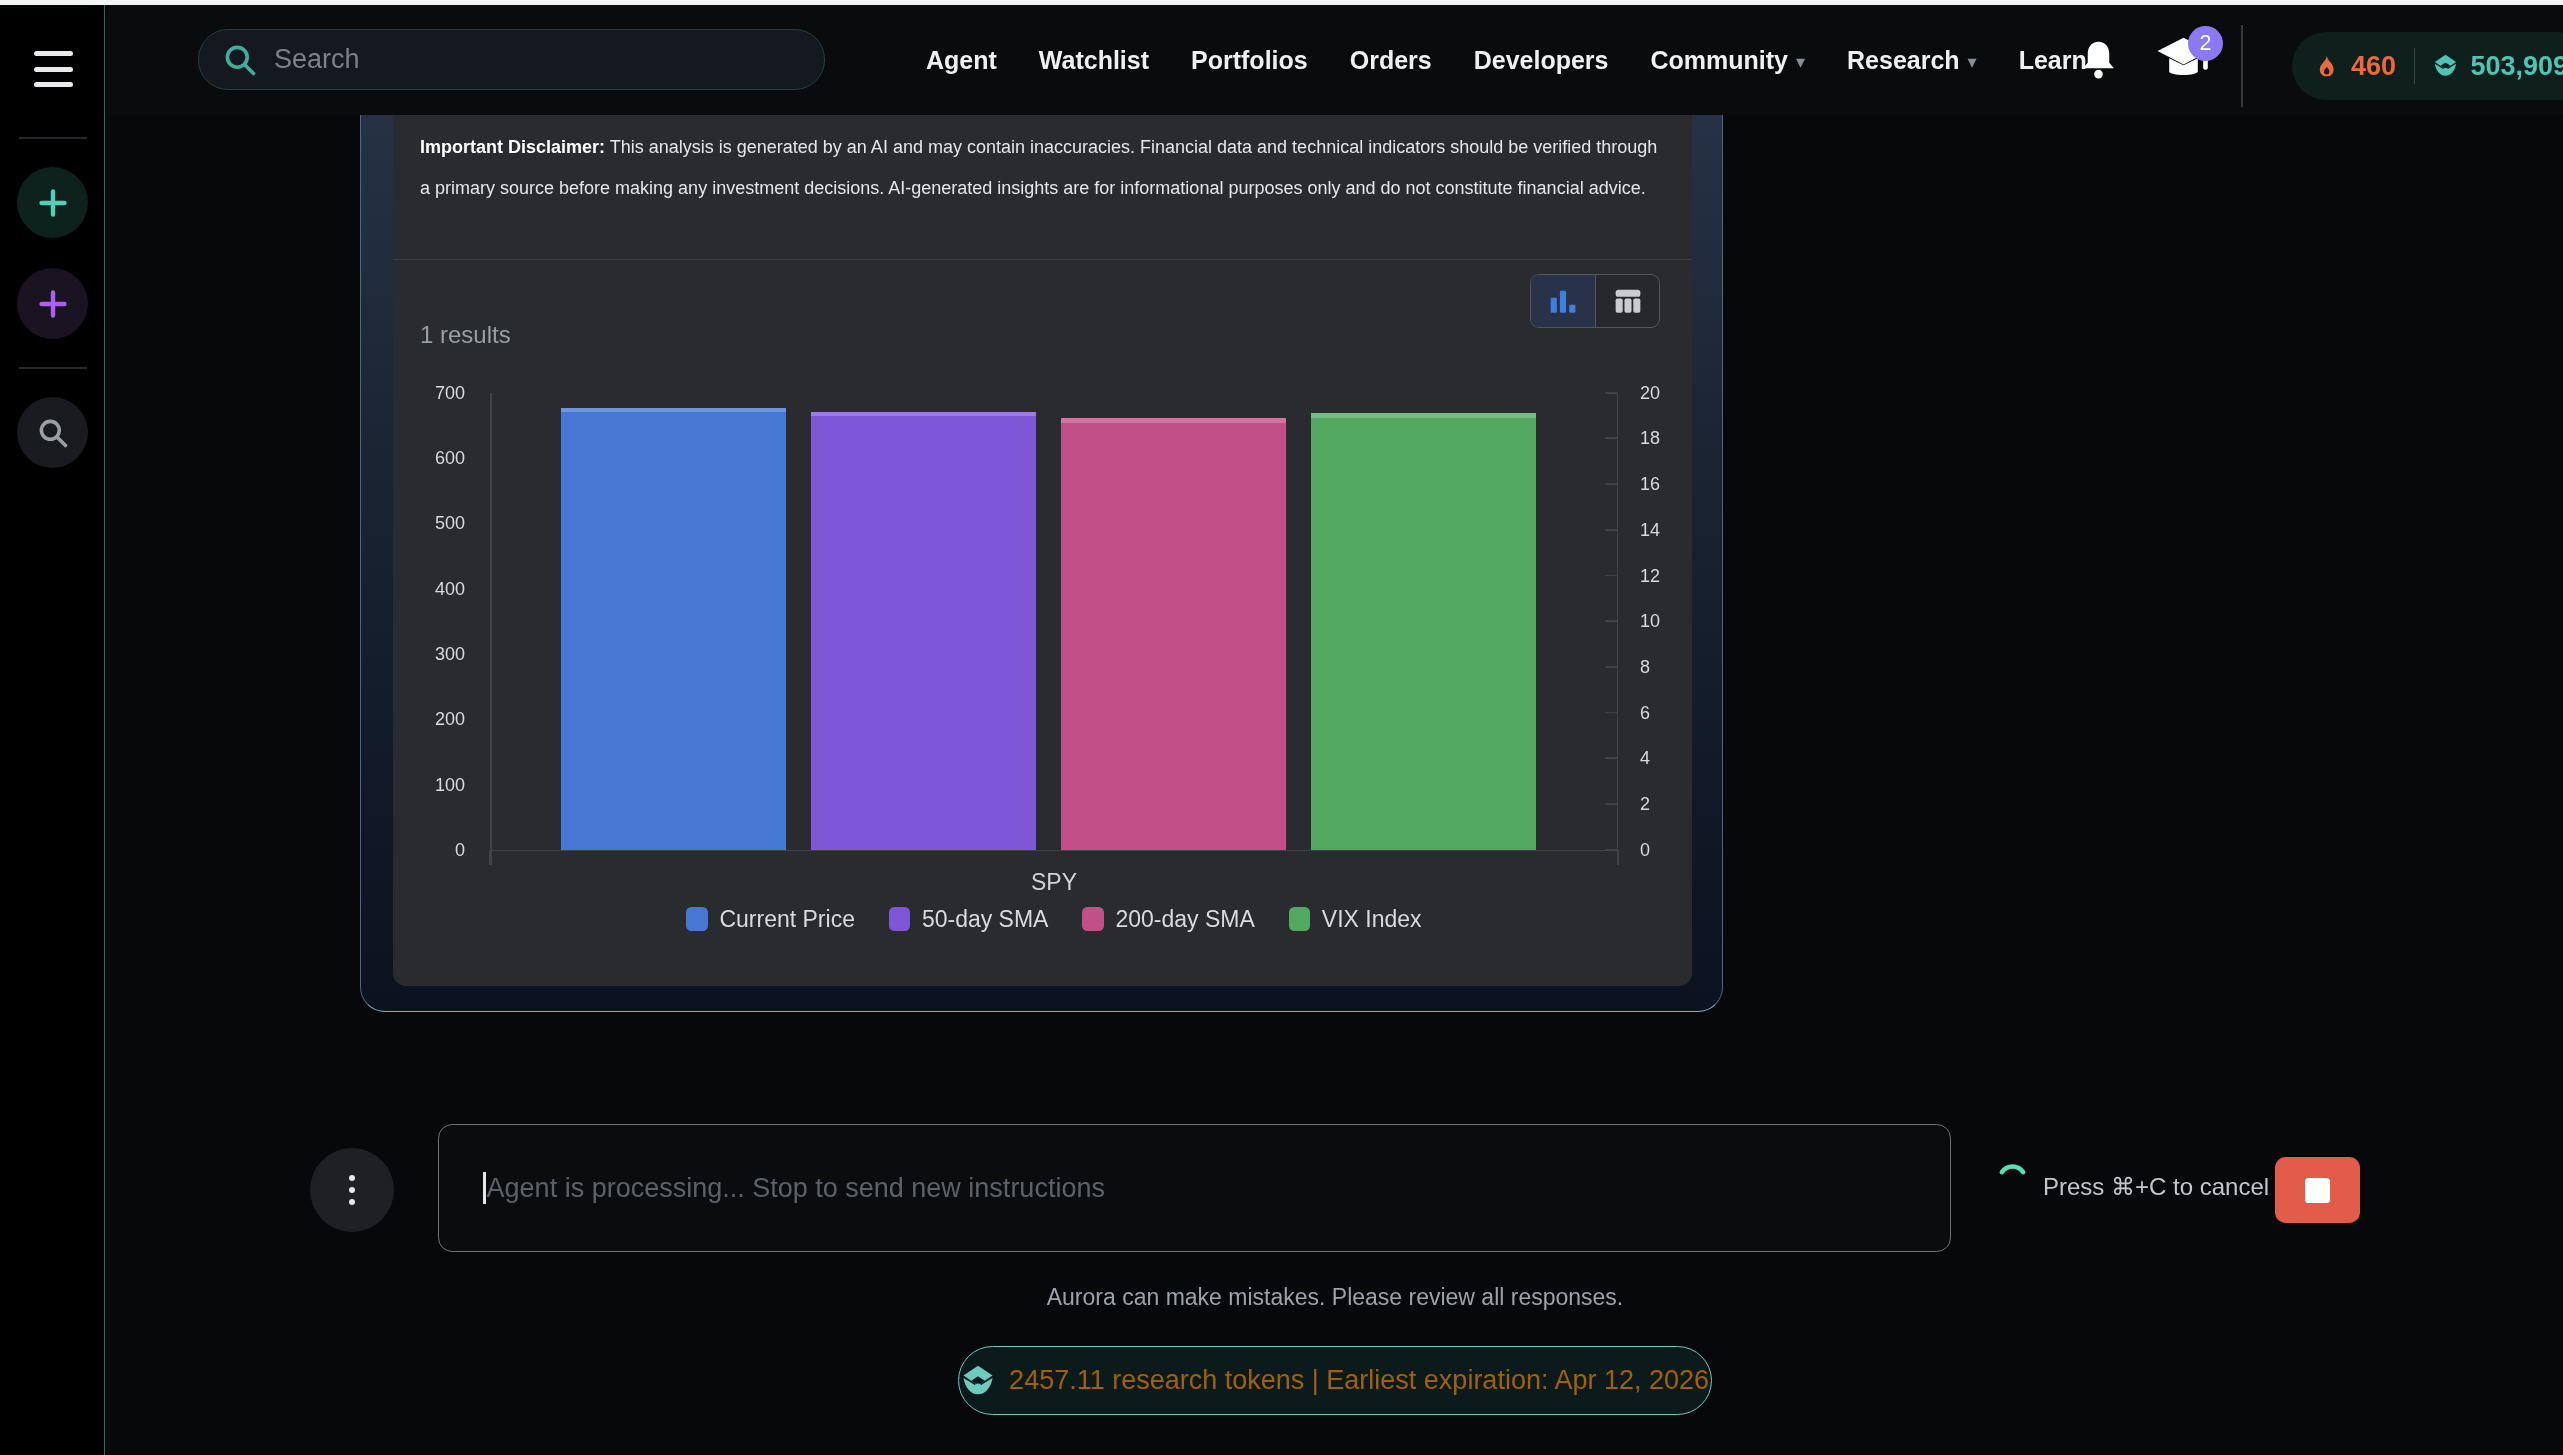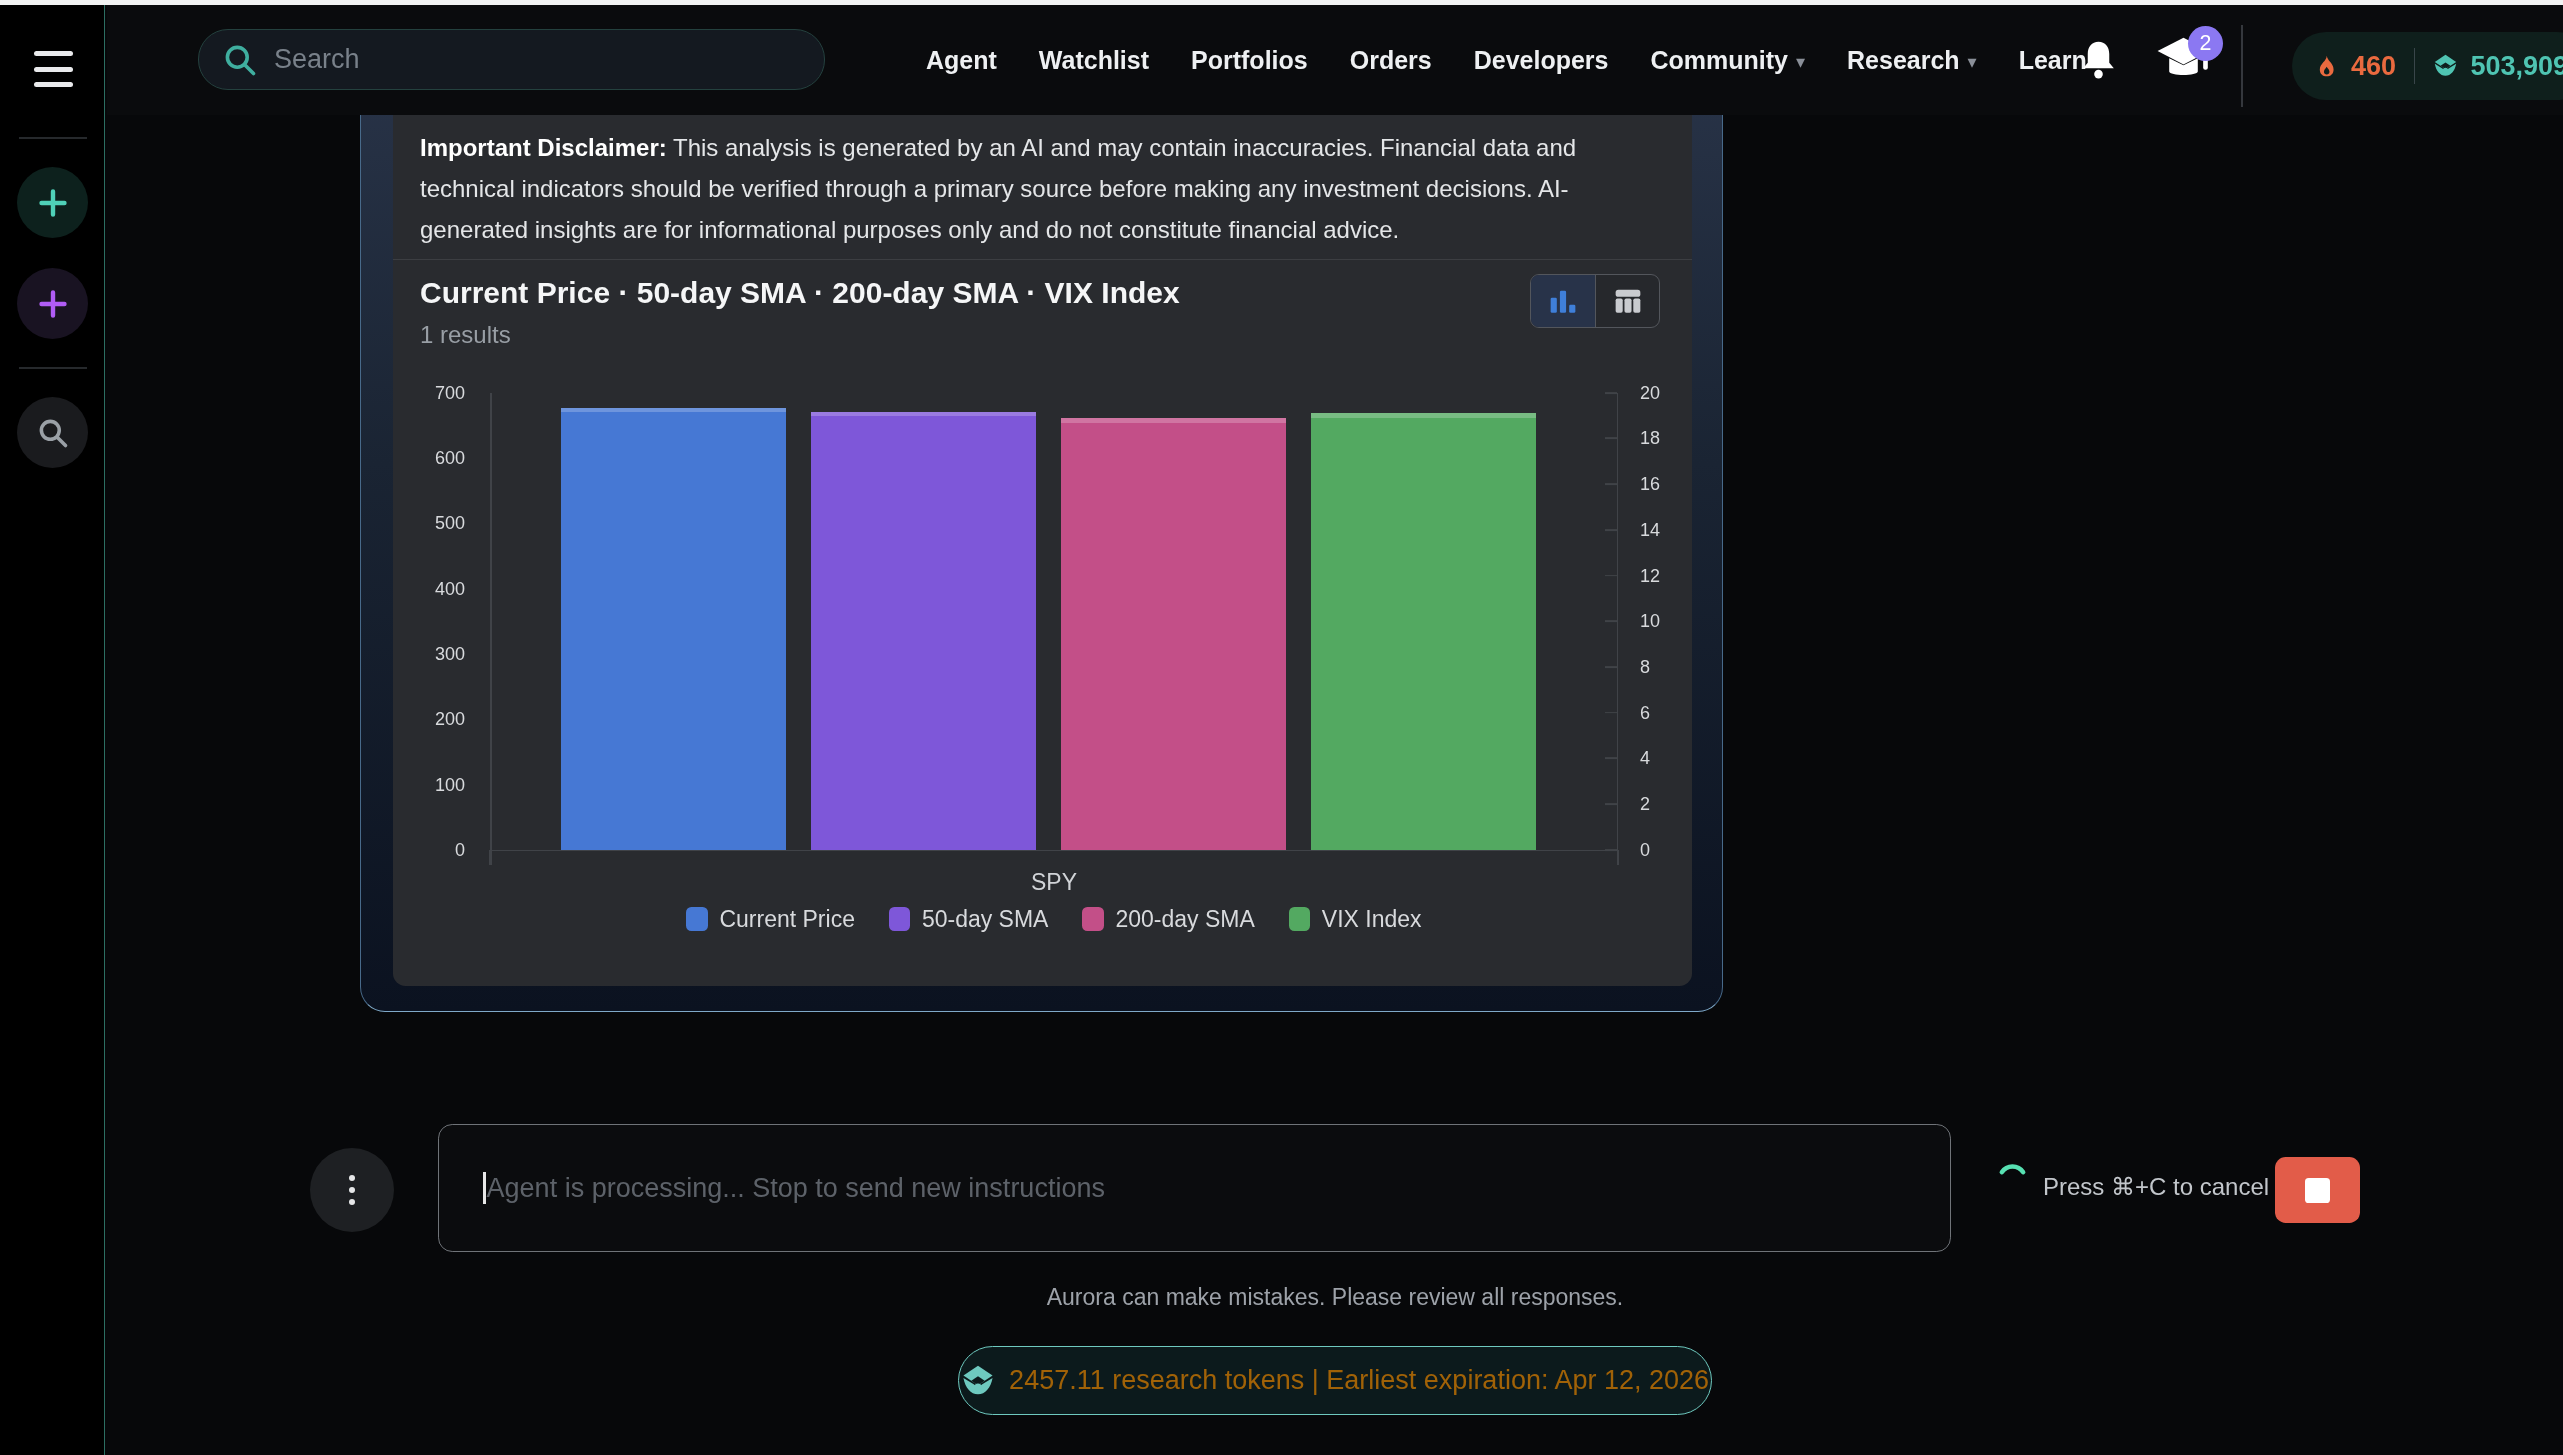--- a/index.html
+++ b/index.html
@@ -31,21 +31,21 @@
   .badge{position:absolute;left:2081px;top:20.5px;width:35px;height:35px;border-radius:50%;background:#8b78f2;color:#fff;font-size:21.4px;display:flex;align-items:center;justify-content:center;z-index:5;}
   .streak-pill{position:absolute;left:2185px;top:27px;width:299px;height:68px;border-radius:34px;background:#0f1f1c;display:flex;align-items:center;padding:0 23px;gap:12.5px;}
   .streak-pill .num{font-size:27px;font-weight:700;}
   .streak-pill .num.orange{color:#ea6a3f;}
   .streak-pill .num.teal{color:#4fc4b2;}
   .pill-div{width:1.8px;height:36px;background:#39464a;margin:0 5.3px;}
 
   
   .card{position:absolute;left:360px;top:98px;width:1363px;height:914px;border-radius:9px 9px 25px 25px;background:linear-gradient(180deg,#273246 0%,#1a2433 40%,#0b1220 100%);border:0.9px solid #486a8a;border-top:none;border-bottom:1.8px solid #7fa9c9;z-index:10;}
   .panel{position:absolute;left:32px;top:1.8px;width:1299px;height:886px;background:#292b2f;border-radius:5.3px 5.3px 12.5px 12.5px;overflow:hidden;}
-  .disclaimer{height:160px;padding:27px 27px 0 27px;font-size:24px;line-height:41px;color:#e4e6e8;border-bottom:1.8px solid #3c3e42;}
+  .disclaimer{height:160px;padding:27px 27px 0 27px;font-size:18px;line-height:41px;color:#e4e6e8;border-bottom:1.8px solid #3c3e42;}
   .disclaimer b{color:#ffffff;}
   .chart-block{position:relative;height:724px;}
   .chart-title{position:absolute;left:27px;top:16px;font-size:30px;font-weight:700;color:#f5f6f7;}
   .chart-results{position:absolute;left:27px;top:61px;font-size:24px;color:#989ea5;}
   .toggle-group{position:absolute;right:32px;top:14.2px;display:flex;border:1.8px solid #53565c;border-radius:9px;overflow:hidden;background:#26282c;}
   .toggle-btn{width:64px;height:52px;display:flex;align-items:center;justify-content:center;cursor:pointer;}
   .toggle-btn.active{background:#283349;}
   .toggle-btn + .toggle-btn{border-left:1.8px solid #53565c;}
 
   
@@ -182,21 +182,20 @@
     </div>
 
   </div>
 
   <div class="card">
     <div class="panel">
       <div class="disclaimer">
         <b>Important Disclaimer:</b><span> This analysis is generated by an AI and may contain inaccuracies. Financial data and technical indicators should be verified through a primary source before making any investment decisions. AI-generated insights are for informational purposes only and do not constitute financial advice.</span>
       </div>
       <div class="chart-block">
-        <div class="chart-title">Current Price · 50-day SMA · 200-day SMA · VIX Index</div>
         <div class="chart-results">1 results</div>
         <div class="toggle-group">
           <div class="toggle-btn active">
             <svg width="30" height="28.5" viewBox="0 0 34 32">
                 <rect x="3" y="12" width="7" height="17" rx="1.5" fill="#3f7fd9"></rect>
                 <rect x="13.5" y="4" width="7" height="25" rx="1.5" fill="#3f7fd9"></rect>
                 <rect x="24" y="20" width="7" height="9" rx="1.5" fill="#3f7fd9"></rect>
               </svg>
           </div>
           <div class="toggle-btn">

